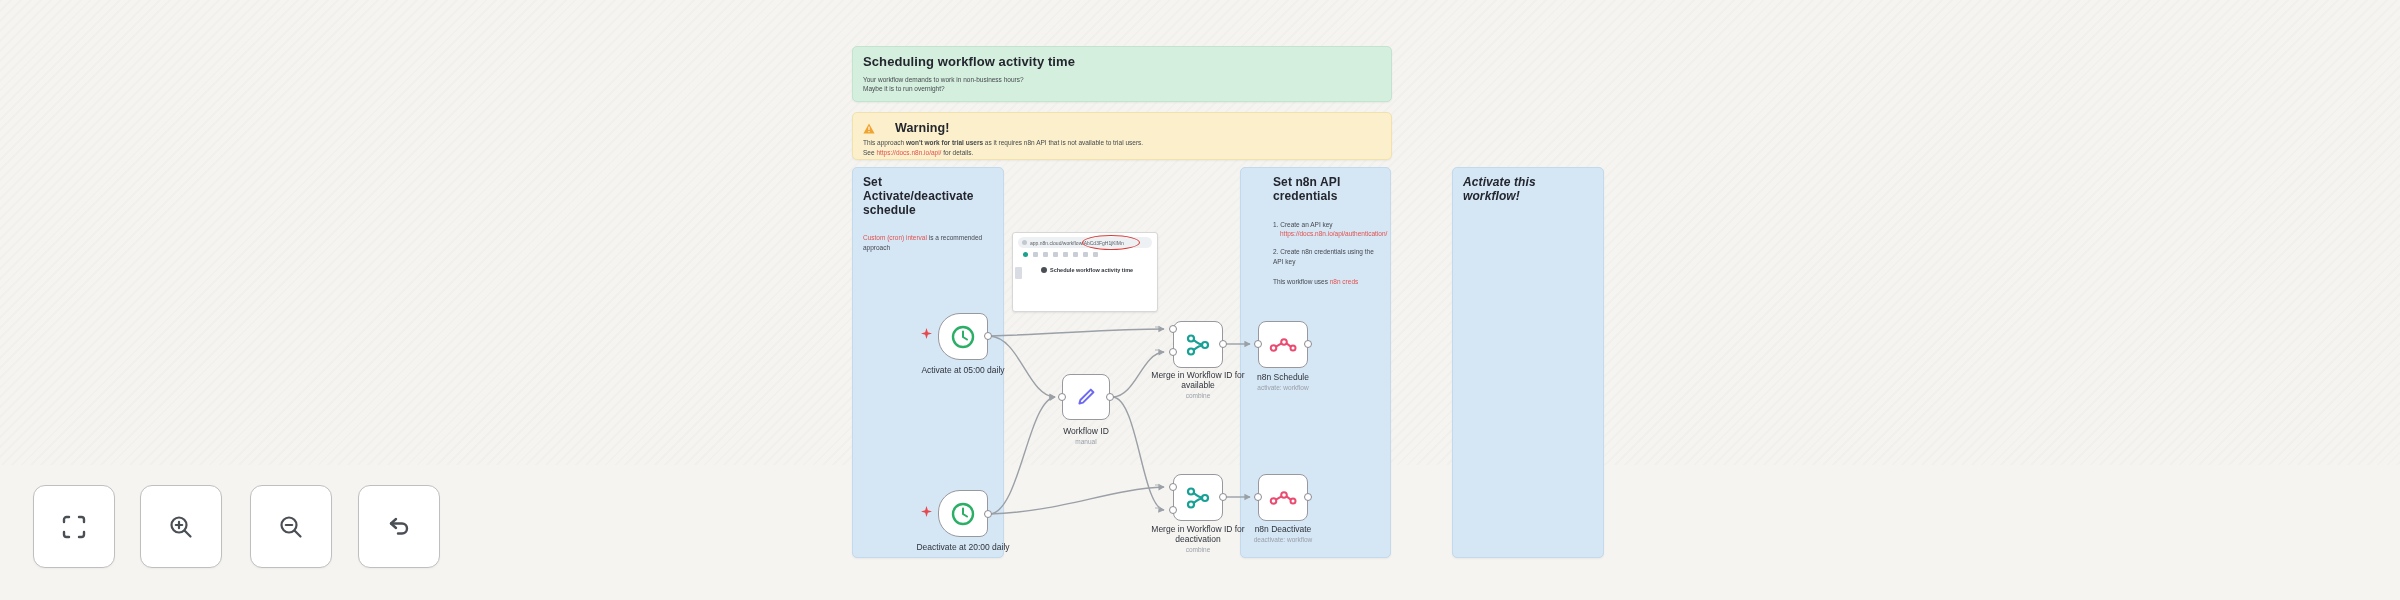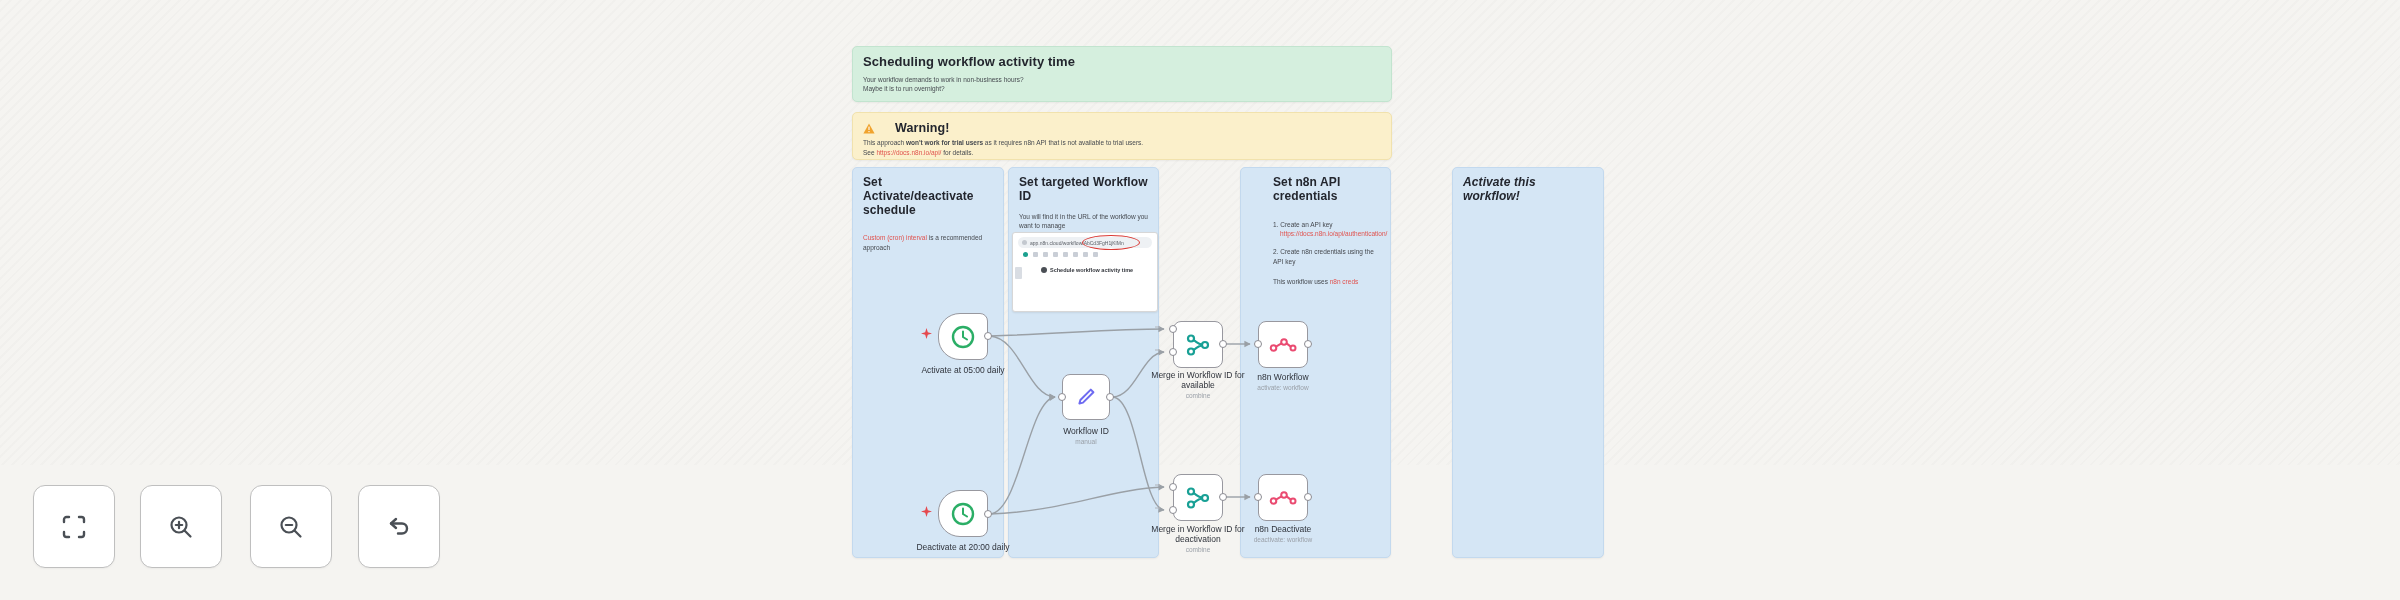--- a/index.html
+++ b/index.html
@@ -114,27 +114,20 @@
     </div>
   </div>
 
   <div class="sticky blue-note" style="left:852px; top:167px; width:152px; height:391px;">
     <div class="s-title sm">Set Activate/deactivate schedule</div>
     <div class="s-body" style="margin-top:16px;">
       <span class="red">Custom (cron) interval</span><span> is a recommended approach</span>
     </div>
   </div>
 
-  <div class="sticky blue-note" style="left:1008px; top:167px; width:151px; height:391px;">
-    <div class="s-title sm">Set targeted Workflow ID</div>
-    <div class="s-body" style="margin-top:8px;">
-      <span>You will find it in the URL of the workflow</span>
-      <span>you want to manage</span>
-    </div>
-  </div>
 
   <div class="mini-shot">
     <div class="mini-url">
       <span class="fav"></span>
       <span>app.n8n.cloud/workflow/AbCd3FgH1jKlMn</span>
       <span class="mini-oval"></span>
     </div>
     <div class="mini-icons">
       <span class="dot"></span>
       <span class="box"></span>
@@ -260,21 +253,21 @@
       <svg width="28" height="18" viewBox="0 0 28 18" stroke="#ea4b71" fill="none" stroke-width="2">
         <circle cx="4.5" cy="12" r="2.8"></circle>
           <circle cx="15" cy="6" r="2.8"></circle>
           <circle cx="24" cy="12" r="2.5"></circle>
         <path d="M7 10.6 L12.5 7.4 M17.5 7.4 L21.8 10.6"></path>
       </svg>
     </span>
   </div>
   <span class="port" style="left:1254px; top:340px;"></span>
   <span class="port" style="left:1304px; top:340px;"></span>
-  <div class="node-label" style="left:1208px; top:372px;">n8n Workflow</div>
+  <div class="node-label" style="left:1208px; top:372px;">n8n Schedule</div>
   <div class="node-sub" style="left:1208px; top:384px;">activate: workflow</div>
 
   <div class="node" style="left:1173px; top:474px;">
     <span>
       <svg width="26" height="26" viewBox="0 0 26 26" stroke="#18a095" fill="none" stroke-width="2.2">
         <circle cx="6" cy="6.5" r="3"></circle>
           <circle cx="6" cy="19.5" r="3"></circle>
           <circle cx="20" cy="13" r="3"></circle>
         <path d="M8.5 8 C12 10 13 12 16.8 12.6 M8.5 18 C12 16 13 14 16.8 13.4"></path>
       </svg>

